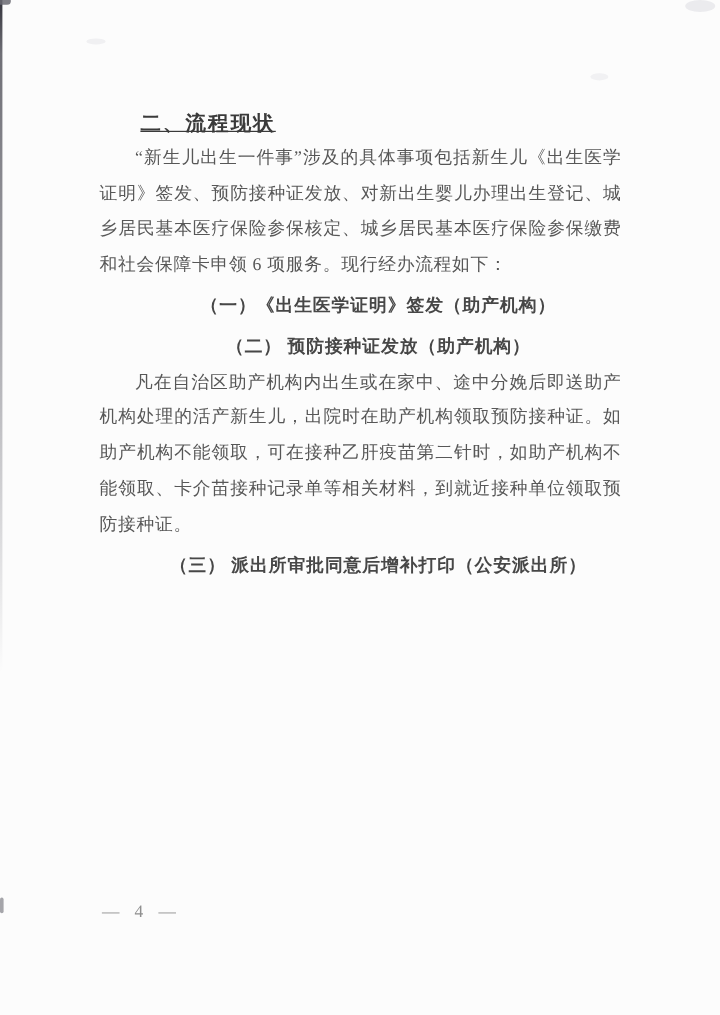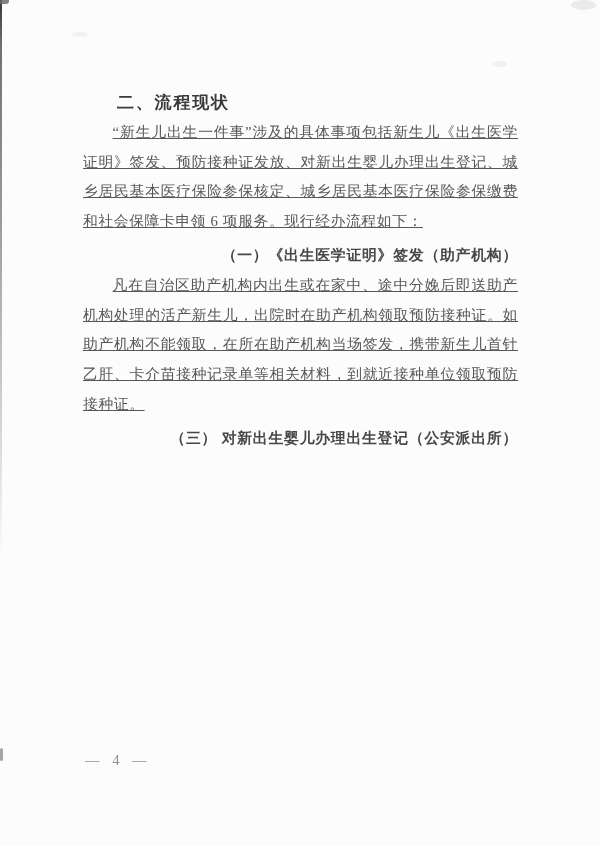--- a/index.html
+++ b/index.html
@@ -74,35 +74,35 @@
   .doc-heading {
     margin: 0;
     font-family: "Liberation Sans", "DejaVu Sans", sans-serif;
     font-size: 17px;
     font-weight: 700;
     color: #3a3a3a;
     letter-spacing: 1.8px;
     text-indent: 2em;
     line-height: 29.8px;
     text-align: left;
+    text-decoration: underline;
   }
   .content p {
     margin: 0;
     text-indent: 2em;
-    text-decoration: underline;
   }
   .sub-heading {
     margin: 4px 0 0 0;
     font-size: 14.8px;
     font-weight: 600;
     color: #474747;
     text-indent: 2em;
     line-height: 29.8px;
     letter-spacing: 0.8px;
-    text-align: right;
+    text-align: center;
   }
   .page-number {
     position: absolute;
     left: 85px;
     top: 746px;
     color: #8f8f8f;
     font-size: 14.5px;
     line-height: 29.8px;
     letter-spacing: 1px;
     word-spacing: 7px;
@@ -120,20 +120,21 @@
   <div class="smudge-a"></div>
   <div class="smudge-b"></div>
 
   <div class="content">
     <h2 class="doc-heading">二、流程现状</h2>
 
     <p>“新生儿出生一件事”涉及的具体事项包括新生儿《出生医学证明》签发、预防接种证发放、对新出生婴儿办理出生登记、城乡居民基本医疗保险参保核定、城乡居民基本医疗保险参保缴费和社会保障卡申领 6 项服务。现行经办流程如下：</p>
 
     <h3 class="sub-heading">（一）《出生医学证明》签发（助产机构）</h3>
 
-    <p>凡在自治区助产机构内出生或在家中、途中分娩后即送助产机构处理的活产新生儿，出院时在助产机构领取预防接种证。如助产机构不能领取，在所在助产机构当场签发，携带新生儿首针乙肝、卡介苗接种记录单等相关材料，到就近接种单位领取预防接种证。</p>
+    <h3 class="sub-heading">（二） 预防接种证发放（助产机构）</h3>
+    <p>凡在自治区助产机构内出生或在家中、途中分娩后即送助产机构处理的活产新生儿，出院时在助产机构领取预防接种证。如助产机构不能领取，可在接种乙肝疫苗第二针时，如助产机构不能领取、卡介苗接种记录单等相关材料，到就近接种单位领取预防接种证。</p>
 
-    <h3 class="sub-heading">（三） 对新出生婴儿办理出生登记（公安派出所）</h3>
+    <h3 class="sub-heading">（三） 派出所审批同意后增补打印（公安派出所）</h3>
   </div>
 
   <div class="page-number">— 4 —</div>
 
 </div>
 
 </body></html>

